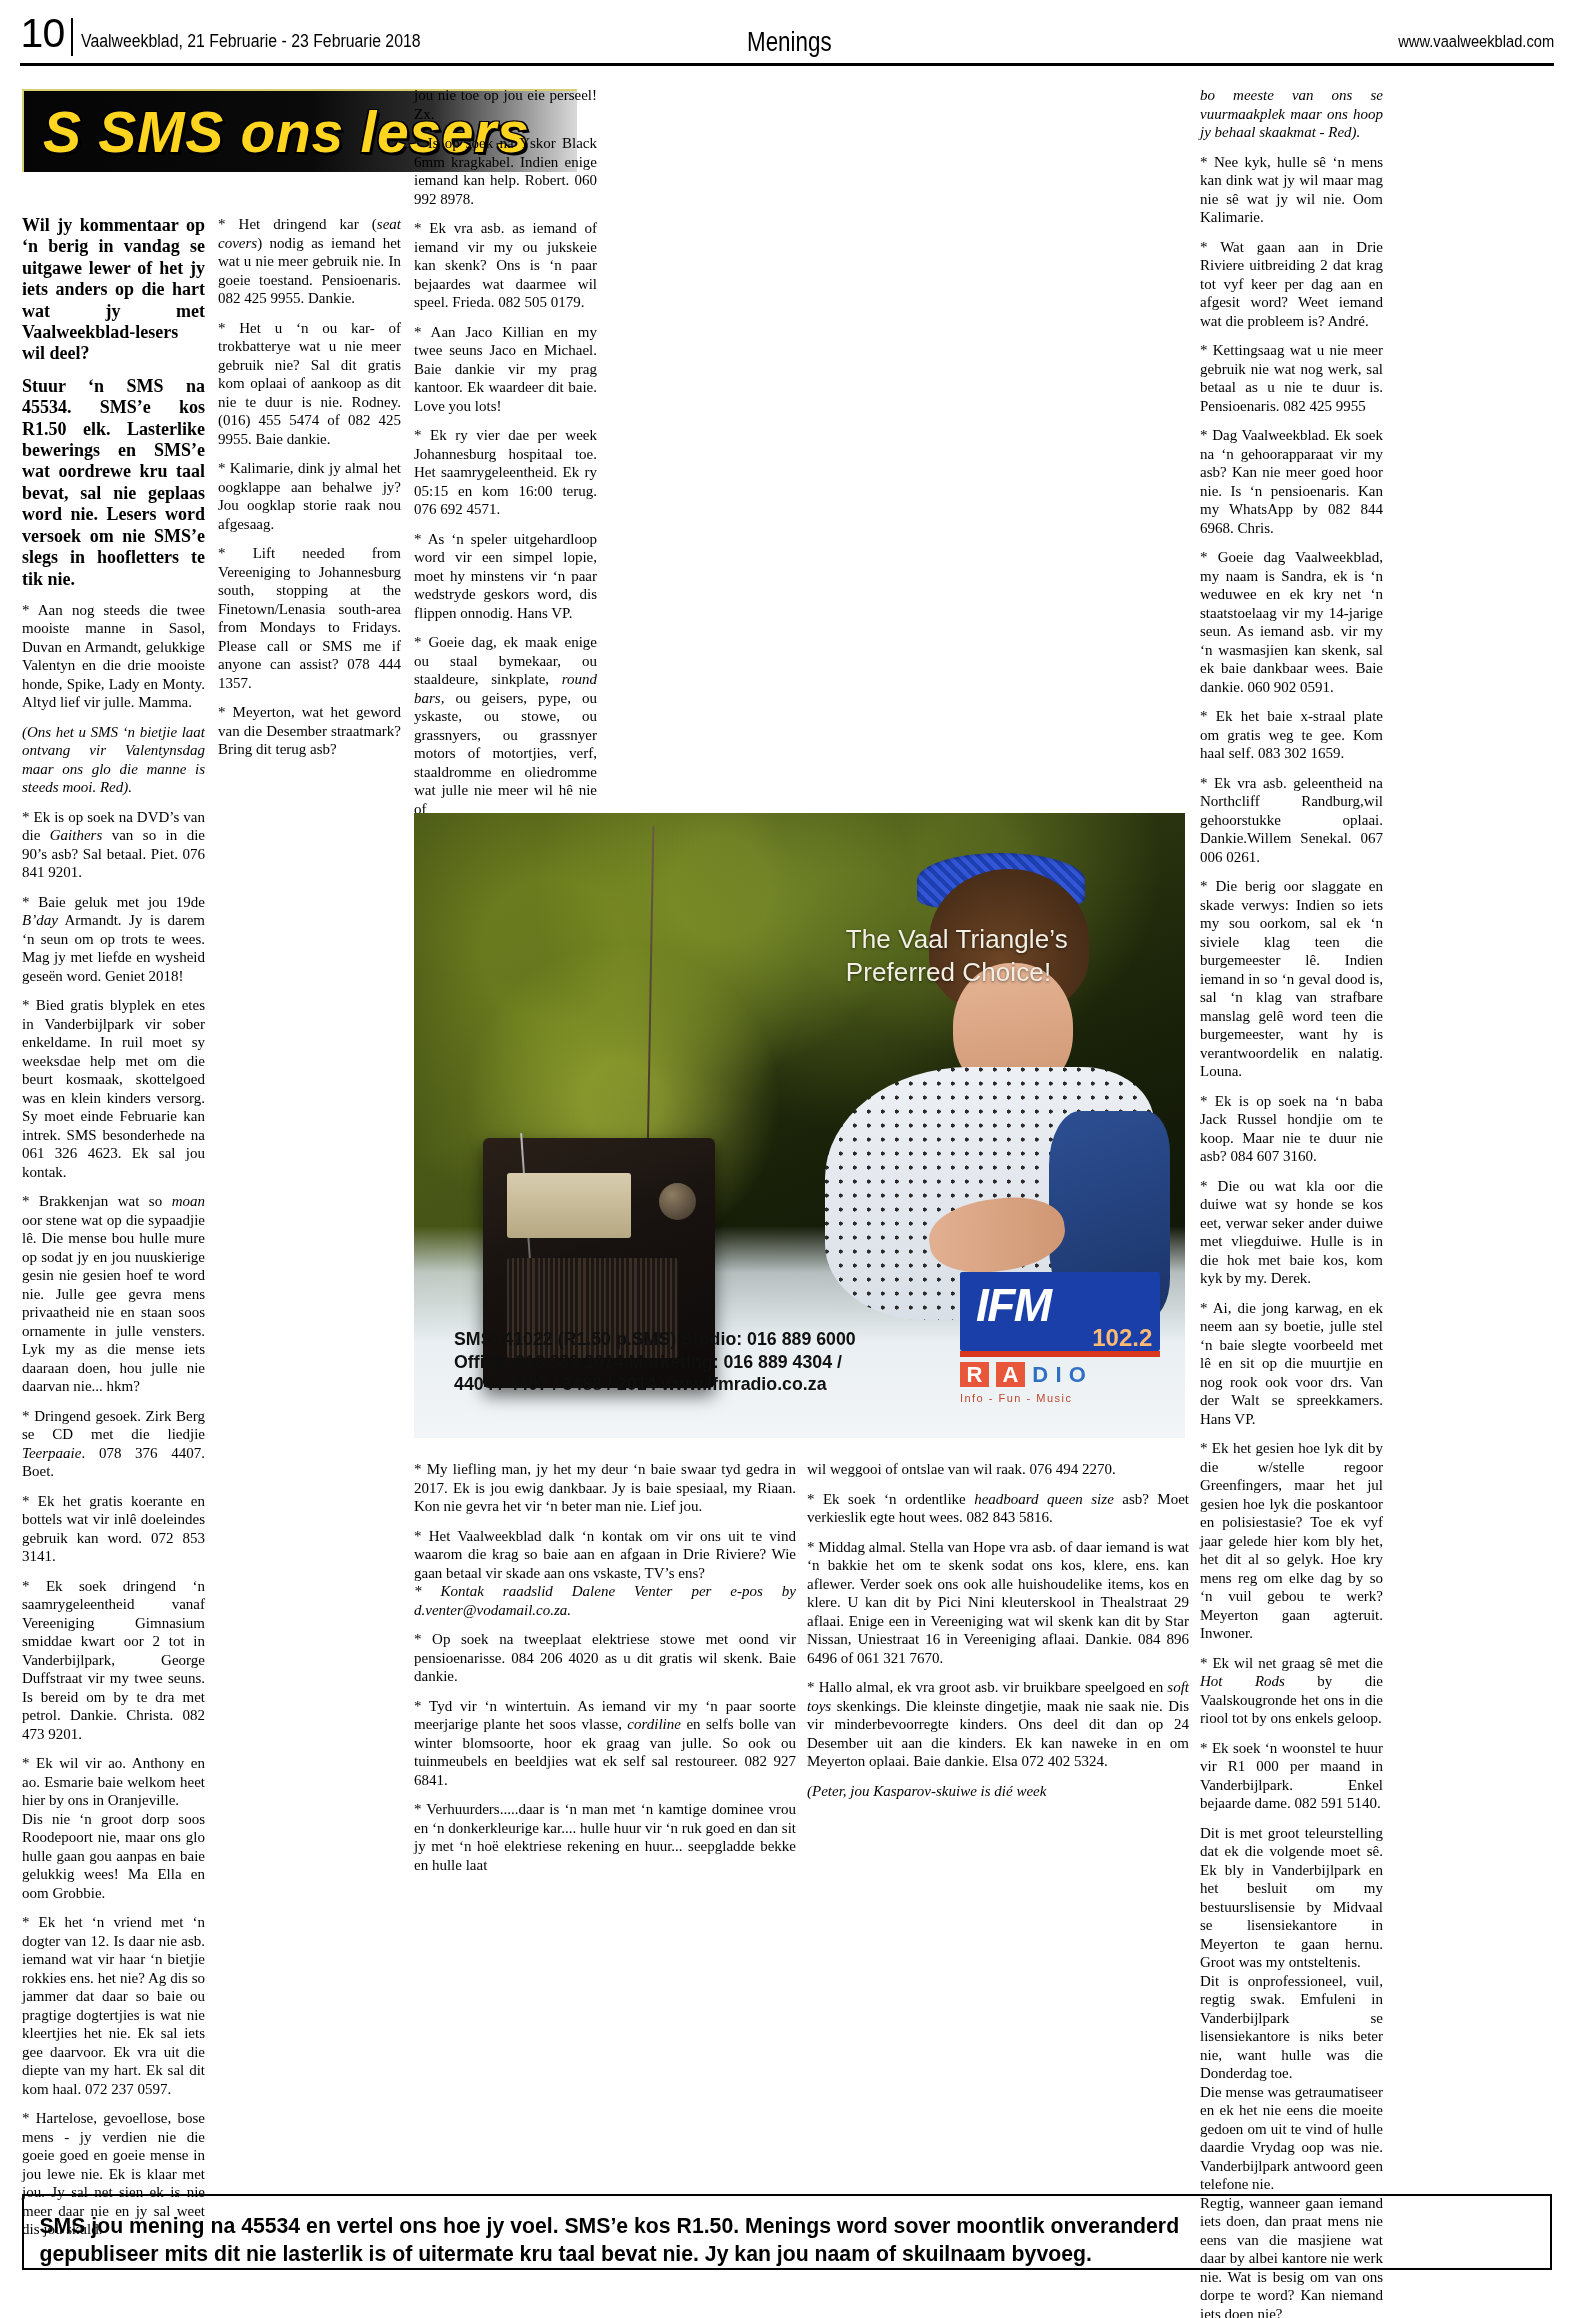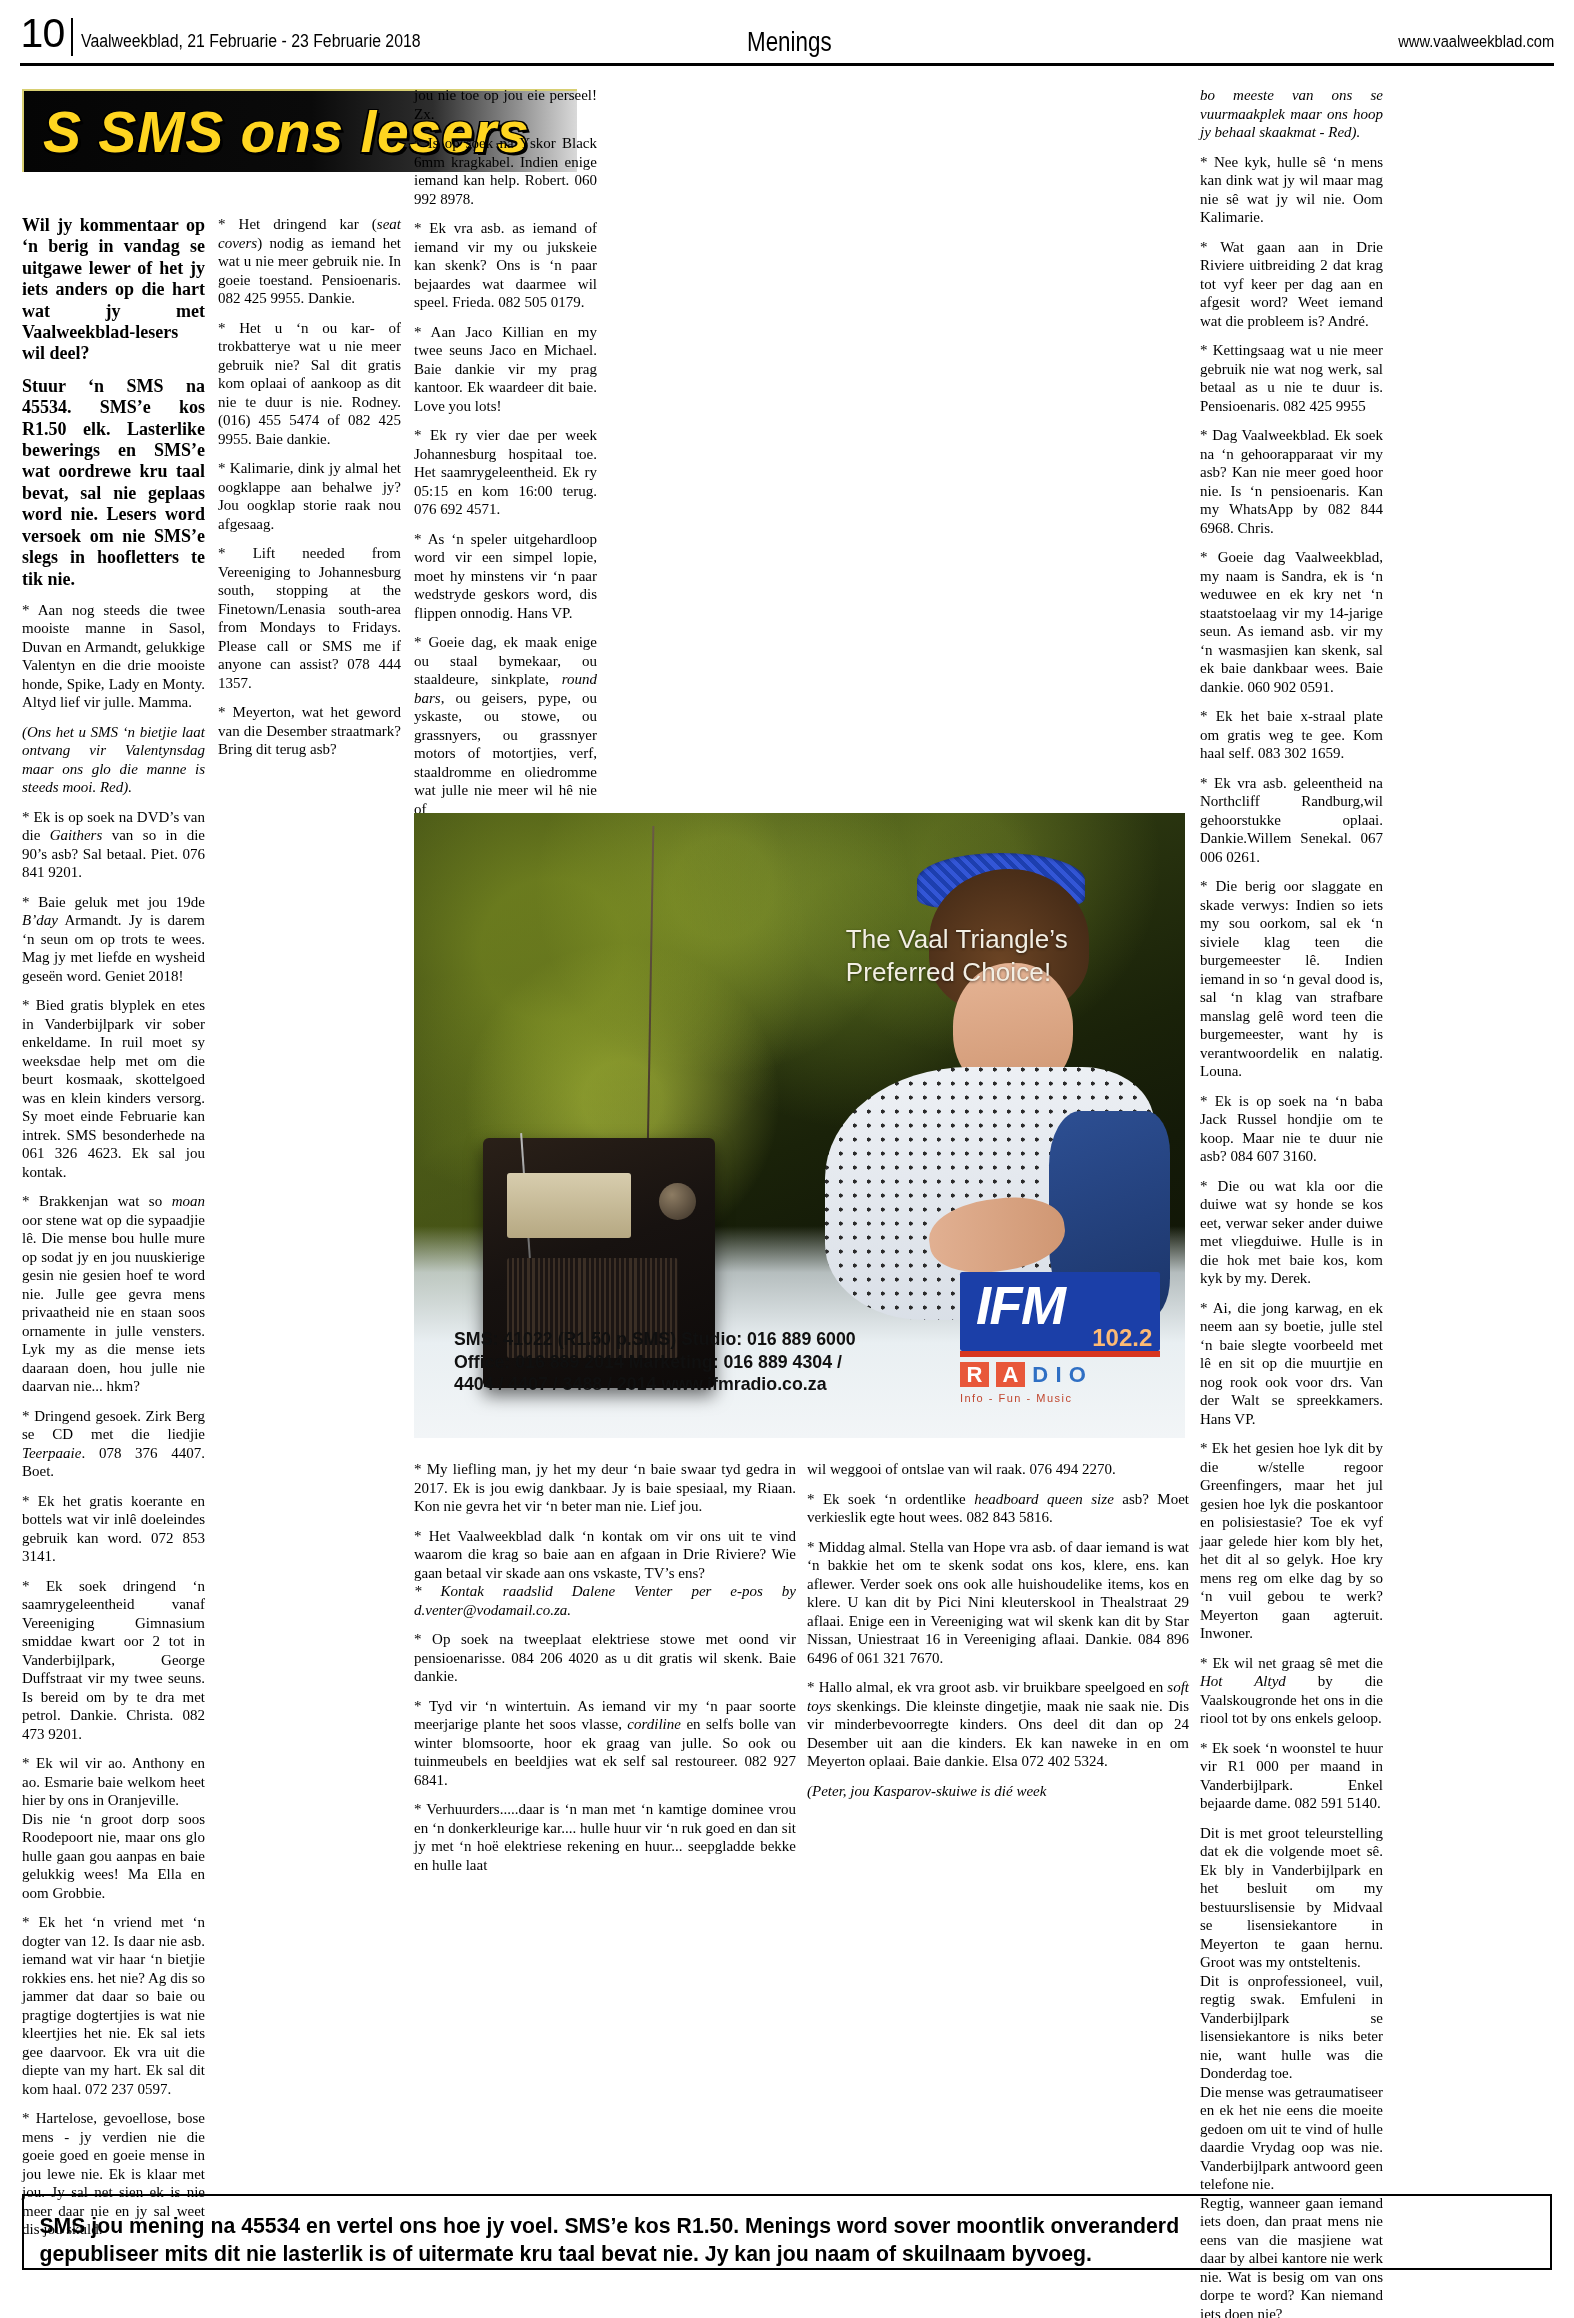--- a/index.html
+++ b/index.html
@@ -101,21 +101,21 @@
   .ad-tagline{position:absolute;left:56%;top:17.6%;width:40%;
       font-family:"Liberation Sans",sans-serif;font-size:26px;line-height:33px;
       color:#f3efe4;font-weight:400;letter-spacing:0.1px;text-shadow:0 0.7px 2.9px rgba(0,0,0,.55);}
   .ad-contact{position:absolute;left:5.2%;bottom:6.8%;width:64%;
       font-family:"Liberation Sans",sans-serif;font-weight:bold;font-size:18.5px;
       line-height:22.5px;color:#101010;transform:scaleX(0.96);transform-origin:left bottom;}
   
   .ifm{position:absolute;right:3.2%;bottom:5.5%;width:26%;}
   .ifm-block{position:relative;height:79px;background:#1b3fa8;border-radius:2.2px;}
   .ifm-word{position:absolute;left:8%;top:-2.9px;font-family:"Liberation Sans",sans-serif;
-      font-weight:bold;font-style:italic;font-size:54px;line-height:73px;color:#fff;letter-spacing:-1.5px;}
+      font-weight:bold;font-style:italic;font-size:46px;line-height:73px;color:#fff;letter-spacing:-1.5px;}
   .ifm-freq{position:absolute;right:4%;bottom:-1.5px;font-family:"Liberation Sans",sans-serif;
       font-weight:bold;font-size:24px;color:#fdba74;}
   .ifm-redline{position:absolute;left:0;bottom:-6.5px;width:100%;height:6.5px;background:#d8361f;}
   .ifm-radio{margin-top:11.6px;display:flex;gap:7.3px;align-items:center;}
   .ifm-radio span{font-family:"Liberation Sans",sans-serif;font-weight:bold;font-size:22px;line-height:22px;}
   .ifm-r{color:#fff;background:#e8573a;padding:1.5px 6.5px;}
   .ifm-a{color:#fff;background:#e8573a;padding:1.5px 6.5px;}
   .ifm-d{color:#2f6fc4;}
   .ifm-i{color:#2f6fc4;}
   .ifm-o{color:#2f6fc4;}
@@ -190,21 +190,21 @@
     <p>* Kettingsaag wat u nie meer gebruik nie wat nog werk, sal betaal as u nie te duur is. Pensioenaris. 082 425 9955</p>
     <p>* Dag Vaalweekblad. Ek soek na ‘n gehoorapparaat vir my asb? Kan nie meer goed hoor nie. Is ‘n pensioenaris. Kan my WhatsApp by 082 844 6968. Chris.</p>
     <p>* Goeie dag Vaalweekblad, my naam is Sandra, ek is ‘n weduwee en ek kry net ‘n staatstoelaag vir my 14-jarige seun. As iemand asb. vir my ‘n wasmasjien kan skenk, sal ek baie dankbaar wees. Baie dankie. 060 902 0591.</p>
     <p>* Ek het baie x-straal plate om gratis weg te gee. Kom haal self. 083 302 1659.</p>
     <p>* Ek vra asb. geleentheid na Northcliff Randburg,wil gehoorstukke oplaai. Dankie.Willem Senekal. 067 006 0261.</p>
     <p>* Die berig oor slaggate en skade verwys: Indien so iets my sou oorkom, sal ek ‘n siviele klag teen die burgemeester lê. Indien iemand in so ‘n geval dood is, sal ‘n klag van strafbare manslag gelê word teen die burgemeester, want hy is verantwoordelik en nalatig. Louna.</p>
     <p>* Ek is op soek na ‘n baba Jack Russel hondjie om te koop. Maar nie te duur nie asb? 084 607 3160.</p>
     <p>* Die ou wat kla oor die duiwe wat sy honde se kos eet, verwar seker ander duiwe met vliegduiwe. Hulle is in die hok met baie kos, kom kyk by my. Derek.</p>
     <p>* Ai, die jong karwag, en ek neem aan sy boetie, julle stel ‘n baie slegte voorbeeld met lê en sit op die muurtjie en nog rook ook voor drs. Van der Walt se spreekkamers. Hans VP.</p>
     <p>* Ek het gesien hoe lyk dit by die w/stelle regoor Greenfingers, maar het jul gesien hoe lyk die poskantoor en polisiestasie? Toe ek vyf jaar gelede hier kom bly het, het dit al so gelyk. Hoe kry mens reg om elke dag by so ‘n vuil gebou te werk? Meyerton gaan agteruit. Inwoner.</p>
-    <p><span>* Ek wil net graag sê met die </span><span class="ital">Hot Altyd</span><span> by die Vaalskougronde het ons in die riool tot by ons enkels geloop.</span></p>
+    <p><span>* Ek wil net graag sê met die </span><span class="ital">Hot Rods</span><span> by die Vaalskougronde het ons in die riool tot by ons enkels geloop.</span></p>
     <p>* Ek soek ‘n woonstel te huur vir R1 000 per maand in Vanderbijlpark. Enkel bejaarde dame. 082 591 5140.</p>
     <p class="tight">Dit is met groot teleurstelling dat ek die volgende moet sê. Ek bly in Vanderbijlpark en het besluit om my bestuurslisensie by Midvaal se lisensiekantore in Meyerton te gaan hernu. Groot was my ontsteltenis.</p>
     <p class="tight">Dit is onprofessioneel, vuil, regtig swak. Emfuleni in Vanderbijlpark se lisensiekantore is niks beter nie, want hulle was die Donderdag toe.</p>
     <p class="tight">Die mense was getraumatiseer en ek het nie eens die moeite gedoen om uit te vind of hulle daardie Vrydag oop was nie. Vanderbijlpark antwoord geen telefone nie.</p>
     <p class="tight">Regtig, wanneer gaan iemand iets doen, dan praat mens nie eens van die masjiene wat daar by albei kantore nie werk nie. Wat is besig om van ons dorpe te word? Kan niemand iets doen nie?</p>
   </div>
 
   <div class="ad">
     <div class="ad-bg"></div>
     <div class="ad-rod"></div>

